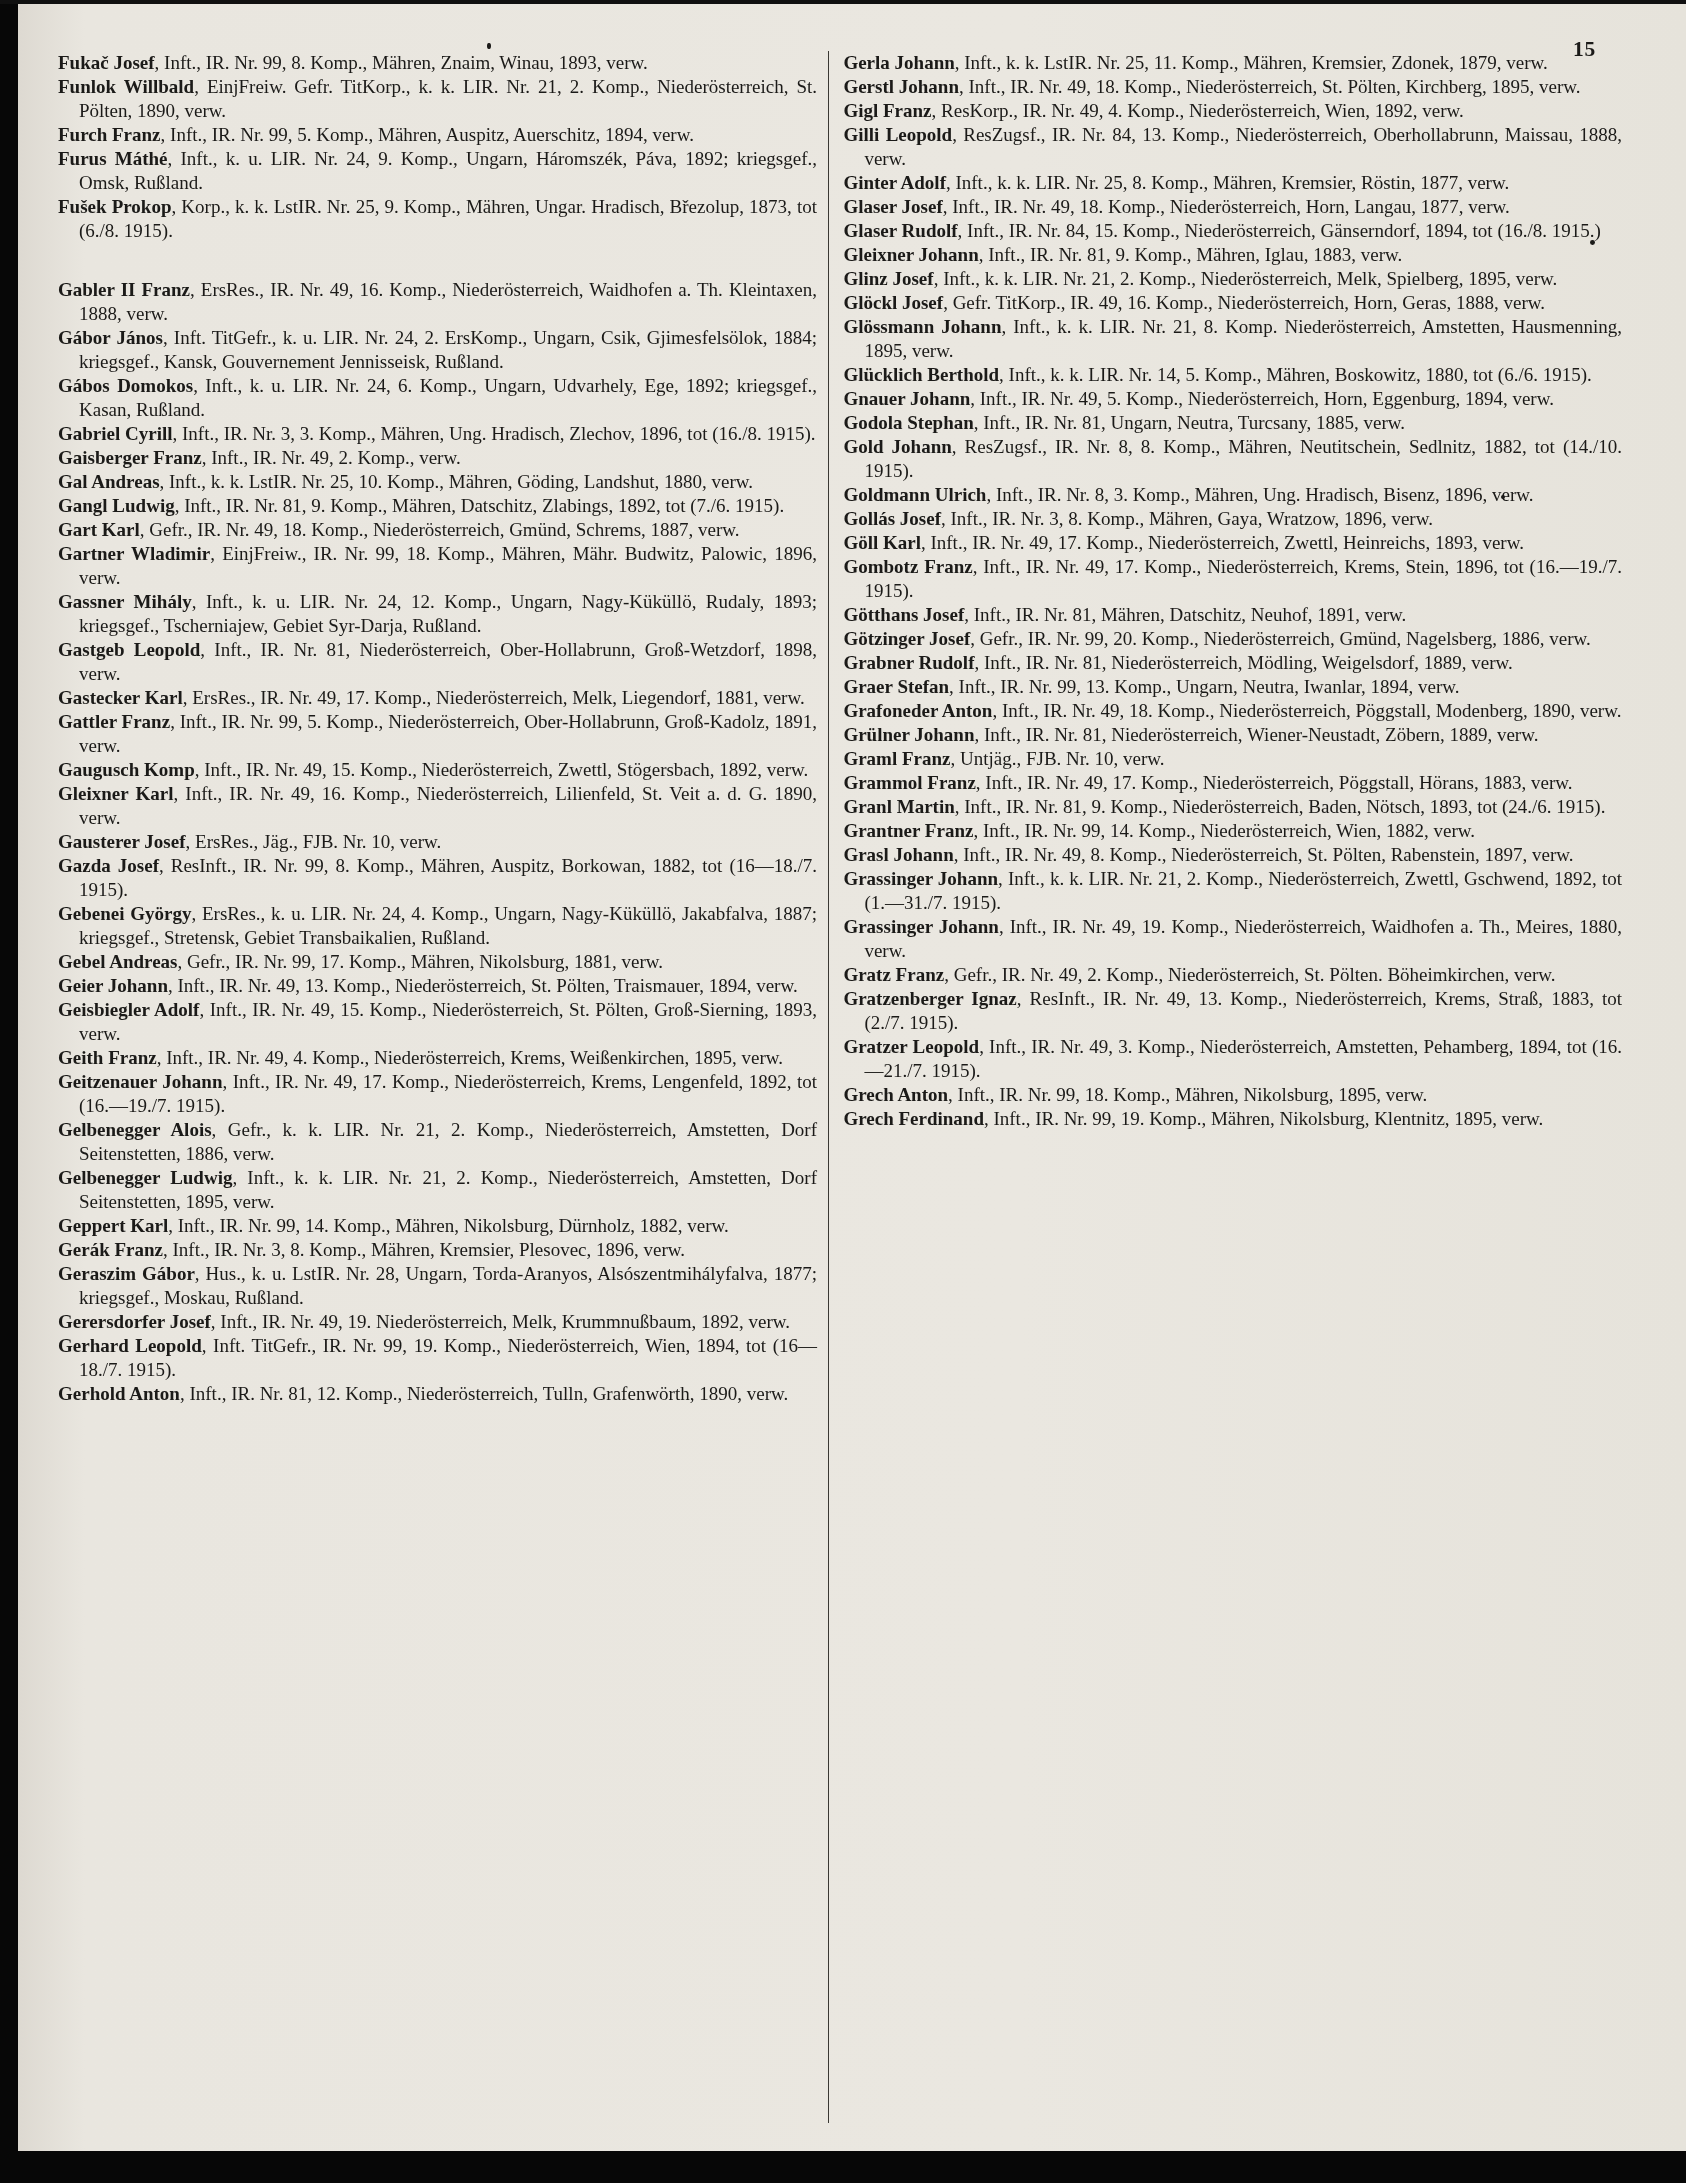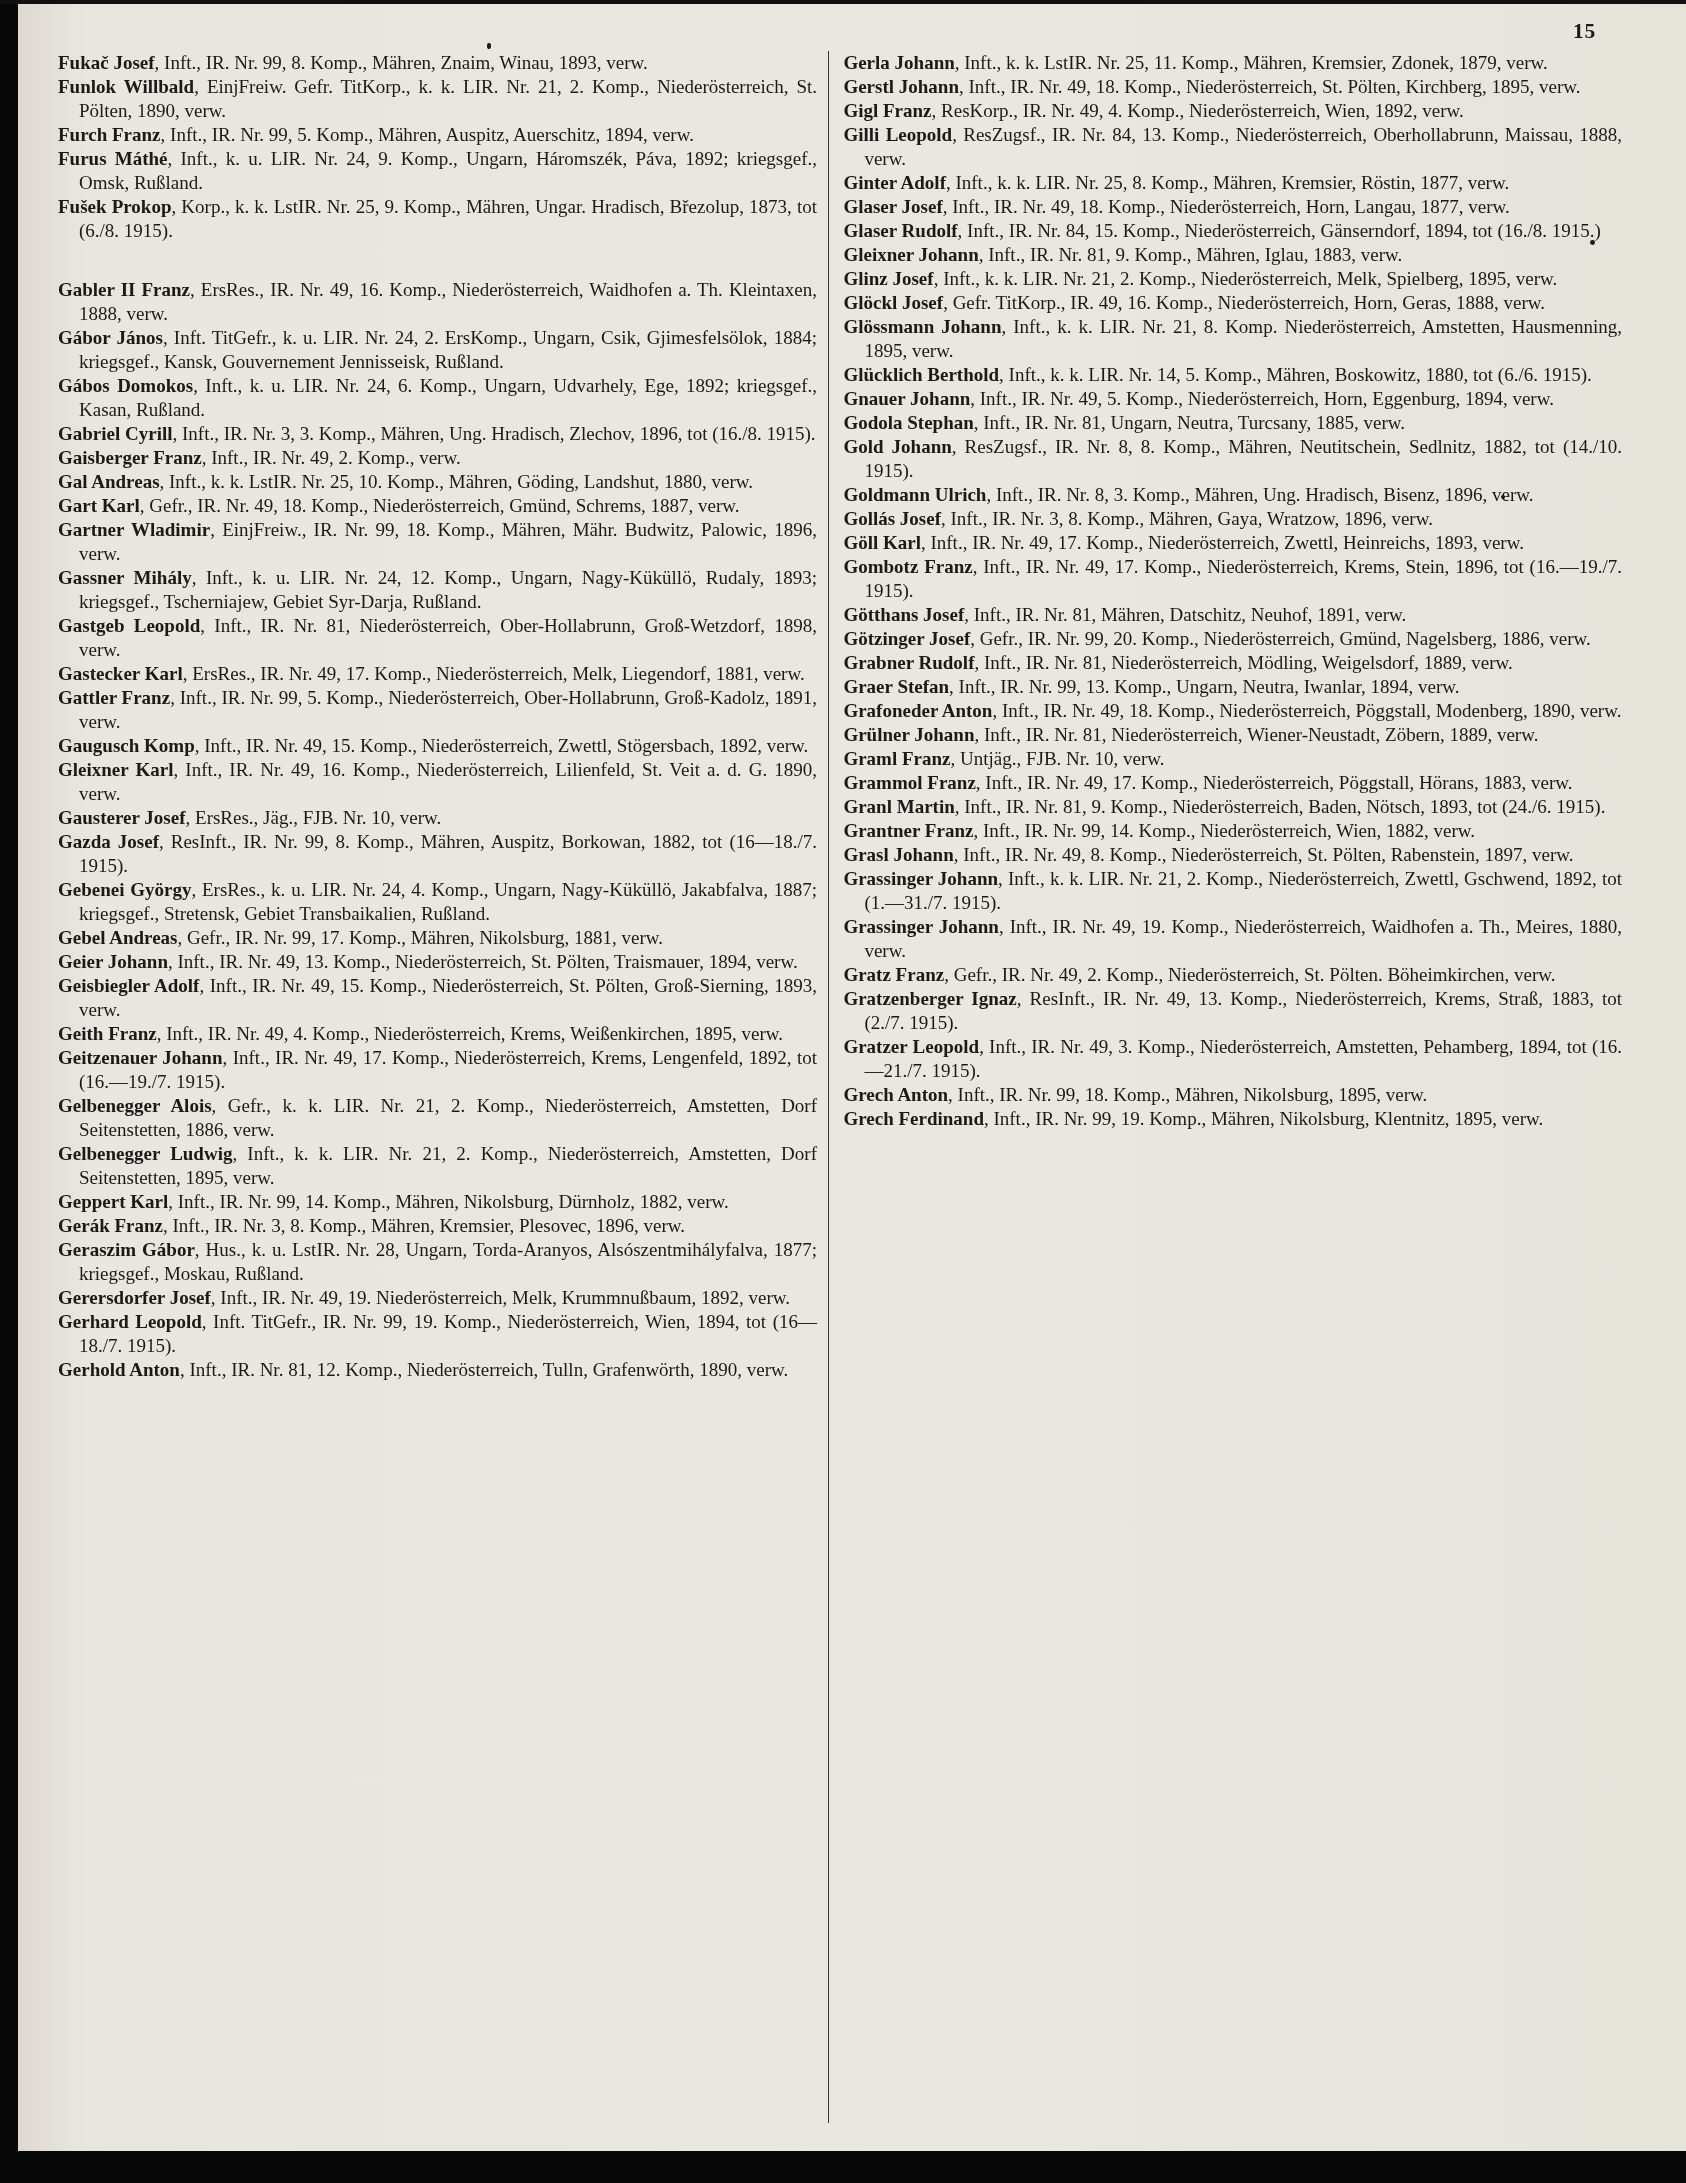--- a/index.html
+++ b/index.html
@@ -41,21 +41,21 @@
     height: 4.2px;
     background: #101010;
   }
   .speck {
     position: absolute;
     background: #1c1b19;
     border-radius: 50%;
   }
   .page-number {
     position: absolute;
-    top: 15px;
+    top: 33px;
     right: 90px;
     font-size: 21.5px;
     font-weight: bold;
     letter-spacing: 0.7px;
   }
   .columns {
     position: absolute;
     left: 40px;
     right: 64px;
     top: 47px;
@@ -97,20 +97,21 @@
         <div class="entry"><b>Funlok Willbald</b>, EinjFreiw. Gefr. TitKorp., k. k. LIR. Nr. 21, 2. Komp., Niederösterreich, St. Pölten, 1890, verw.</div>
         <div class="entry"><b>Furch Franz</b>, Inft., IR. Nr. 99, 5. Komp., Mähren, Auspitz, Auerschitz, 1894, verw.</div>
         <div class="entry"><b>Furus Máthé</b>, Inft., k. u. LIR. Nr. 24, 9. Komp., Ungarn, Háromszék, Páva, 1892; kriegsgef., Omsk, Rußland.</div>
         <div class="entry"><b>Fušek Prokop</b>, Korp., k. k. LstIR. Nr. 25, 9. Komp., Mähren, Ungar. Hradisch, Březolup, 1873, tot (6./8. 1915).</div>
         <div class="entry gap"><b>Gabler II Franz</b>, ErsRes., IR. Nr. 49, 16. Komp., Niederösterreich, Waidhofen a. Th. Kleintaxen, 1888, verw.</div>
         <div class="entry"><b>Gábor János</b>, Inft. TitGefr., k. u. LIR. Nr. 24, 2. ErsKomp., Ungarn, Csik, Gjimesfelsölok, 1884; kriegsgef., Kansk, Gouvernement Jennisseisk, Rußland.</div>
         <div class="entry"><b>Gábos Domokos</b>, Inft., k. u. LIR. Nr. 24, 6. Komp., Ungarn, Udvarhely, Ege, 1892; kriegsgef., Kasan, Rußland.</div>
         <div class="entry"><b>Gabriel Cyrill</b>, Inft., IR. Nr. 3, 3. Komp., Mähren, Ung. Hradisch, Zlechov, 1896, tot (16./8. 1915).</div>
         <div class="entry"><b>Gaisberger Franz</b>, Inft., IR. Nr. 49, 2. Komp., verw.</div>
         <div class="entry"><b>Gal Andreas</b>, Inft., k. k. LstIR. Nr. 25, 10. Komp., Mähren, Göding, Landshut, 1880, verw.</div>
+        <div class="entry"><b>Gangl Ludwig</b>, Inft., IR. Nr. 81, 9. Komp., Mähren, Datschitz, Zlabings, 1892, tot (7./6. 1915).</div>
         <div class="entry"><b>Gart Karl</b>, Gefr., IR. Nr. 49, 18. Komp., Niederösterreich, Gmünd, Schrems, 1887, verw.</div>
         <div class="entry"><b>Gartner Wladimir</b>, EinjFreiw., IR. Nr. 99, 18. Komp., Mähren, Mähr. Budwitz, Palowic, 1896, verw.</div>
         <div class="entry"><b>Gassner Mihály</b>, Inft., k. u. LIR. Nr. 24, 12. Komp., Ungarn, Nagy-Küküllö, Rudaly, 1893; kriegsgef., Tscherniajew, Gebiet Syr-Darja, Rußland.</div>
         <div class="entry"><b>Gastgeb Leopold</b>, Inft., IR. Nr. 81, Niederösterreich, Ober-Hollabrunn, Groß-Wetzdorf, 1898, verw.</div>
         <div class="entry"><b>Gastecker Karl</b>, ErsRes., IR. Nr. 49, 17. Komp., Niederösterreich, Melk, Liegendorf, 1881, verw.</div>
         <div class="entry"><b>Gattler Franz</b>, Inft., IR. Nr. 99, 5. Komp., Niederösterreich, Ober-Hollabrunn, Groß-Kadolz, 1891, verw.</div>
         <div class="entry"><b>Gaugusch Komp</b>, Inft., IR. Nr. 49, 15. Komp., Niederösterreich, Zwettl, Stögersbach, 1892, verw.</div>
         <div class="entry"><b>Gleixner Karl</b>, Inft., IR. Nr. 49, 16. Komp., Niederösterreich, Lilienfeld, St. Veit a. d. G. 1890, verw.</div>
         <div class="entry"><b>Gausterer Josef</b>, ErsRes., Jäg., FJB. Nr. 10, verw.</div>
         <div class="entry"><b>Gazda Josef</b>, ResInft., IR. Nr. 99, 8. Komp., Mähren, Auspitz, Borkowan, 1882, tot (16—18./7. 1915).</div>

